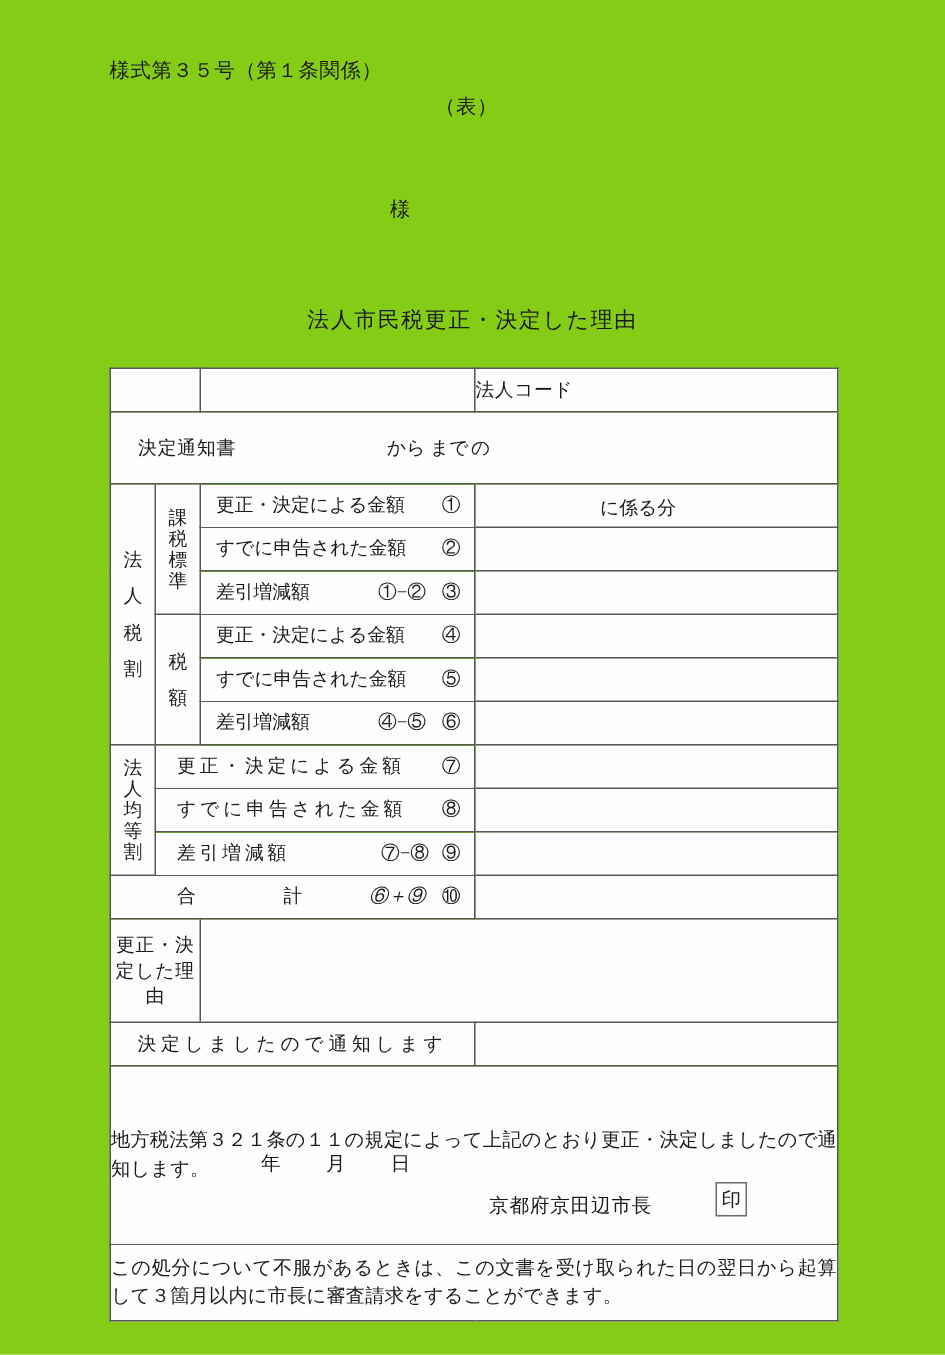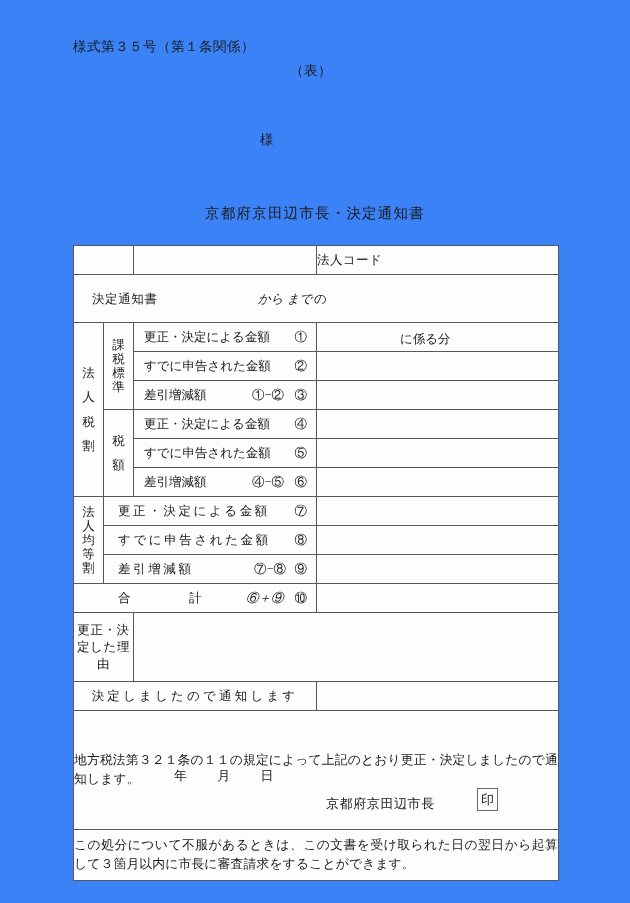--- a/index.html
+++ b/index.html
@@ -12,21 +12,21 @@
     height: 903px;
     position: relative;
     font-family: "Liberation Serif", "DejaVu Serif", serif;
     color: #1a1a1a;
     overflow: hidden;
   }
 
   .page {
     position: absolute;
     inset: 0;
-    background: #3b82f6;
+    background: #84cc16;
   }
 
   
   .form-no {
     position: absolute;
     left: 73px;
     top: 38px;
     font-size: 13.5px;
     letter-spacing: 0.5px;
     white-space: nowrap;
@@ -131,21 +131,20 @@
     letter-spacing: 0.6px;
     white-space: nowrap;
   }
   .fy-fromto {
     position: absolute;
     left: 184px;
     top: 50%;
     transform: translateY(-50%);
     text-align: center;
     line-height: 1.45;
-    font-style: italic;
   }
   .fy-no {
     position: absolute;
     left: 240px;
     top: 50%;
     transform: translateY(-50%);
   }
   .fy-tail {
     position: absolute;
     left: 326px;
@@ -240,21 +239,21 @@
   }
 </style>
 </head>
 <body>
 
 <div class="page">
 
   <div class="form-no">様式第３５号（第１条関係）</div>
   <div class="front-mark">（表）</div>
   <div class="addressee">様</div>
-  <div class="doc-title">京都府京田辺市長・決定通知書</div>
+  <div class="doc-title">法人市民税更正・決定した理由</div>
 
   <table class="tbl">
     <colgroup>
       <col style="width:30px">
       <col style="width:30px">
       <col style="width:183px">
       <col style="width:242px">
     </colgroup>
     <tbody>
 

